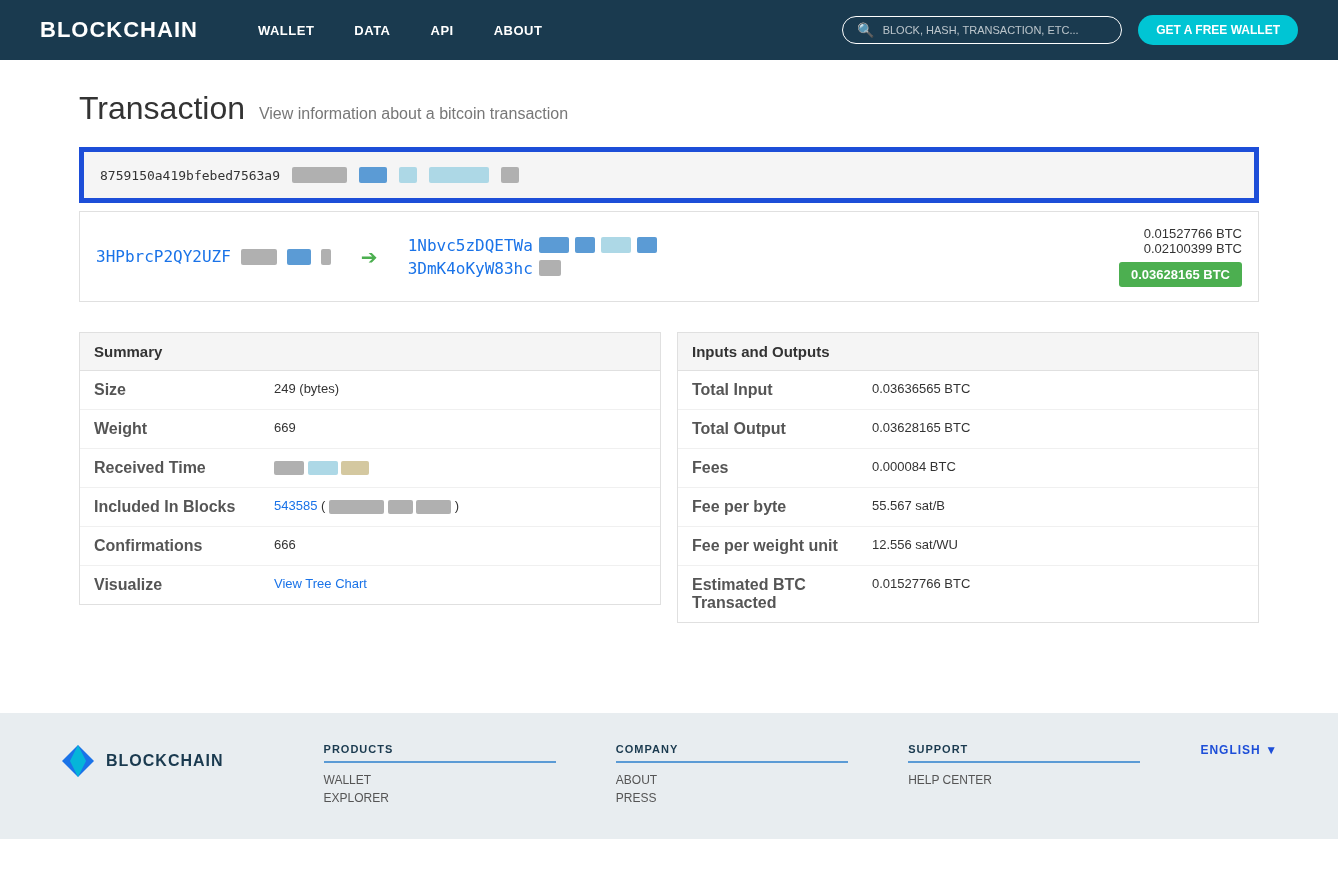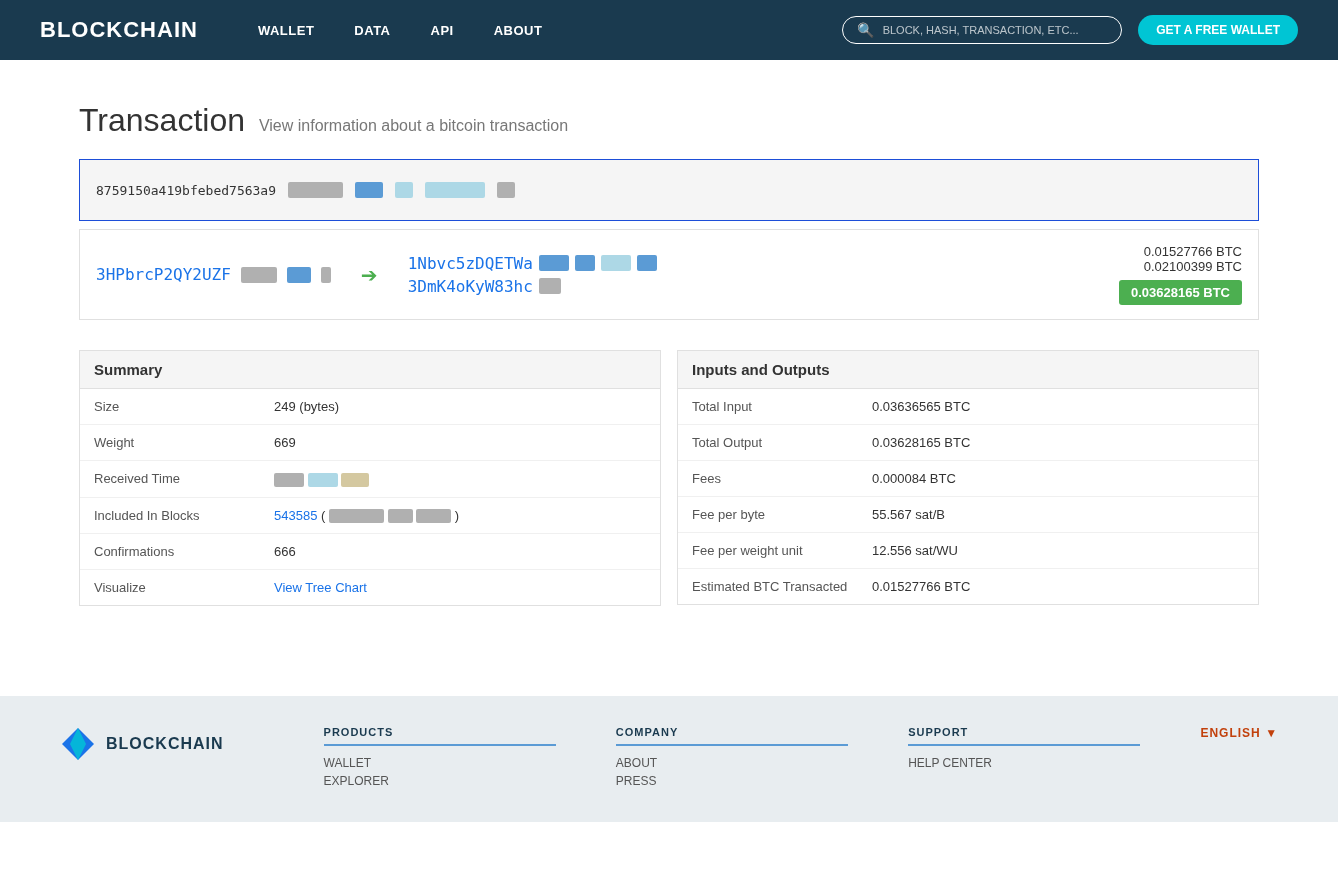--- a/index.html
+++ b/index.html
@@ -60,21 +60,21 @@
       padding: 8px 18px;
       font-size: 12px;
       font-weight: 700;
       cursor: pointer;
       white-space: nowrap;
     }
 
     
     .main-content {
       max-width: 1260px;
-      margin: 12px auto;
+      margin: 0 auto;
       padding: 30px 40px;
     }
 
     
     .page-title-area {
       margin-bottom: 20px;
     }
     .page-title {
       font-size: 32px;
       font-weight: 400;
@@ -84,22 +84,22 @@
     .page-subtitle {
       font-size: 16px;
       color: #777;
       margin-left: 10px;
       display: inline;
     }
 
     
     .tx-hash-bar {
       background: #f5f5f5;
-      border: 1px solid #1d4ed8;
-      padding: 22px 16px;
+      border: 5px solid #1d4ed8;
+      padding: 15px 16px;
       margin-bottom: 8px;
       display: flex;
       align-items: center;
       gap: 12px;
     }
     .tx-hash-text {
       color: #333;
       font-size: 13px;
       font-family: monospace;
     }
@@ -187,22 +187,23 @@
     }
     .info-row {
       display: flex;
       border-bottom: 1px solid #f0f0f0;
       padding: 10px 14px;
     }
     .info-row:last-child { border-bottom: none; }
     .info-label {
       width: 180px;
       color: #555;
-      font-size: 13px;
+      font-size: 16px;
       flex-shrink: 0;
+      font-weight: bold;
     }
     .info-value {
       color: #333;
       font-size: 13px;
       flex: 1;
     }
     .info-value a, .link {
       color: #1a73e8;
       text-decoration: none;
     }
@@ -256,21 +257,21 @@
     .footer-lang {
       margin-left: auto;
       display: flex;
       align-items: flex-start;
     }
     .lang-btn {
       background: transparent;
       border: none;
       font-size: 12px;
       font-weight: 700;
-      color: #c2410c;
+      color: #1d4ed8;
       cursor: pointer;
       letter-spacing: 1px;
     }
   </style>
 </head>
 <body>
 
 <header class="header">
   <div class="header-logo">BLOCKCHAIN</div>
   <nav class="header-nav">

